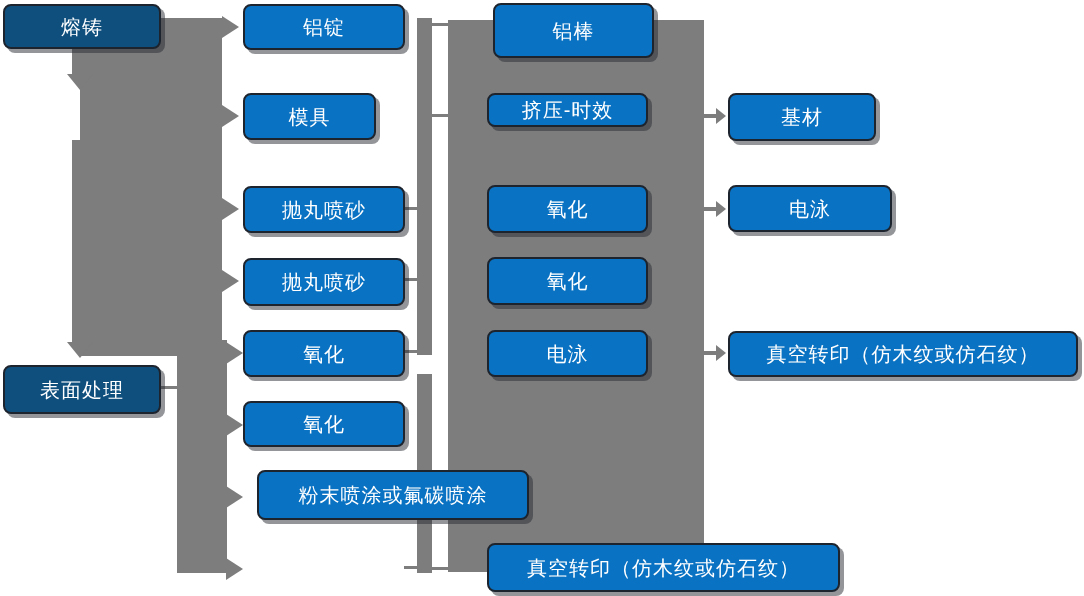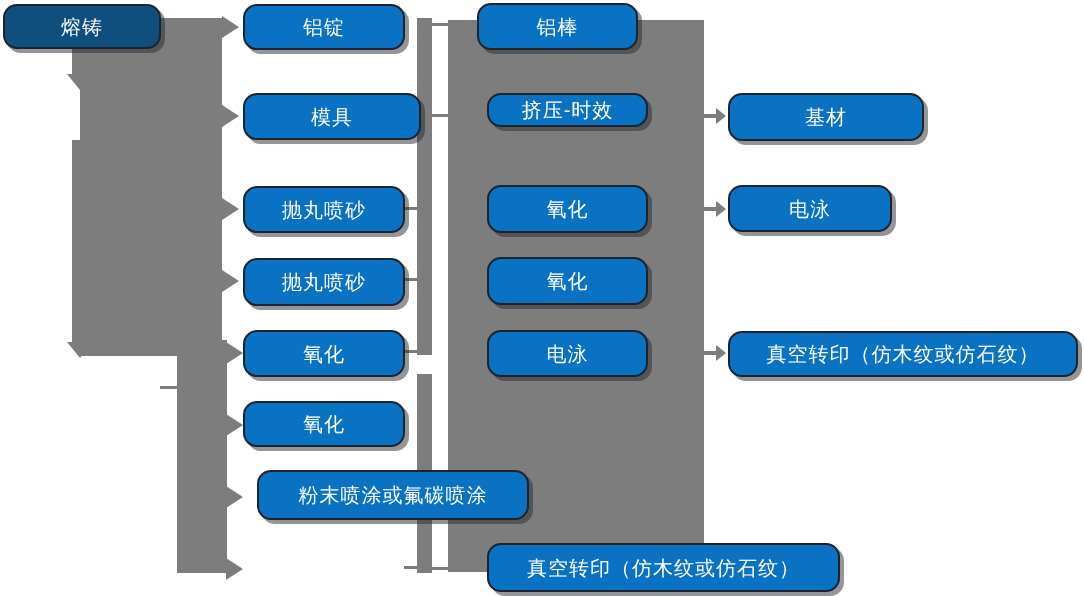--- a/index.html
+++ b/index.html
@@ -17,21 +17,21 @@
   .seg{position:absolute;background:var(--gray);z-index:1;}
   .tri{position:absolute;width:0;height:0;z-index:1;}
   .tri-r{border-top:11px solid transparent;border-bottom:11px solid transparent;border-left:17px solid var(--gray);}
   .tri-d{border-left:13px solid transparent;border-right:13px solid transparent;border-top:16px solid var(--gray);}
   .tri-s{border-top:8px solid transparent;border-bottom:8px solid transparent;border-left:10px solid var(--gray);}
   .tick{position:absolute;height:3px;background:var(--gray);z-index:1;}
   .node{
     position:absolute;z-index:2;
     background:var(--proc);
     border:2px solid var(--edge);
-    border-radius:14px;
+    border-radius:8px;
     box-shadow:4px 4px 0 rgba(40,44,52,0.5);
     color:var(--txt);
     display:flex;align-items:center;justify-content:center;
     font-size:20px;line-height:1;letter-spacing:1px;
     box-sizing:border-box;white-space:nowrap;
   }
   .node.dark{background:var(--stage);}
 </style>
 </head>
 <body>
@@ -68,33 +68,34 @@
   <div class="tick" style="left:160px;top:386px;width:17px"></div>
 
   <div class="seg" style="left:704px;top:114px;width:13px;height:4px"></div>
   <div class="tri tri-s" style="left:716px;top:108px"></div>
   <div class="seg" style="left:704px;top:207px;width:13px;height:4px"></div>
   <div class="tri tri-s" style="left:716px;top:201px"></div>
   <div class="seg" style="left:704px;top:351px;width:13px;height:4px"></div>
   <div class="tri tri-s" style="left:716px;top:345px"></div>
 
   <div class="node dark" style="left:3px;top:4px;width:158px;height:45px">熔铸</div>
+  <div class="node dark" style="left:3px;top:365px;width:158px;height:49px">表面处理</div>
 
   <div class="node" style="left:243px;top:4px;width:162px;height:46px">铝锭</div>
-  <div class="node" style="left:243px;top:93px;width:178px;height:47px">模具</div>
+  <div class="node" style="left:243px;top:93px;width:133px;height:47px">模具</div>
   <div class="node" style="left:243px;top:186px;width:162px;height:47px">抛丸喷砂</div>
   <div class="node" style="left:243px;top:258px;width:162px;height:48px">抛丸喷砂</div>
   <div class="node" style="left:243px;top:330px;width:162px;height:47px">氧化</div>
   <div class="node" style="left:243px;top:401px;width:162px;height:46px">氧化</div>
   <div class="node" style="left:257px;top:470px;width:272px;height:50px">粉末喷涂或氟碳喷涂</div>
 
-  <div class="node" style="left:477px;top:3px;width:161px;height:47px">铝棒</div>
+  <div class="node" style="left:493px;top:3px;width:161px;height:55px">铝棒</div>
   <div class="node" style="left:487px;top:93px;width:161px;height:34px">挤压-时效</div>
   <div class="node" style="left:487px;top:185px;width:161px;height:48px">氧化</div>
   <div class="node" style="left:487px;top:257px;width:161px;height:48px">氧化</div>
   <div class="node" style="left:487px;top:330px;width:161px;height:47px">电泳</div>
   <div class="node" style="left:487px;top:543px;width:353px;height:49px">真空转印（仿木纹或仿石纹）</div>
 
-  <div class="node" style="left:728px;top:93px;width:196px;height:48px">基材</div>
+  <div class="node" style="left:728px;top:93px;width:148px;height:48px">基材</div>
   <div class="node" style="left:728px;top:185px;width:164px;height:47px">电泳</div>
   <div class="node" style="left:728px;top:331px;width:350px;height:46px">真空转印（仿木纹或仿石纹）</div>
 
 </div>
 
 </body></html>

